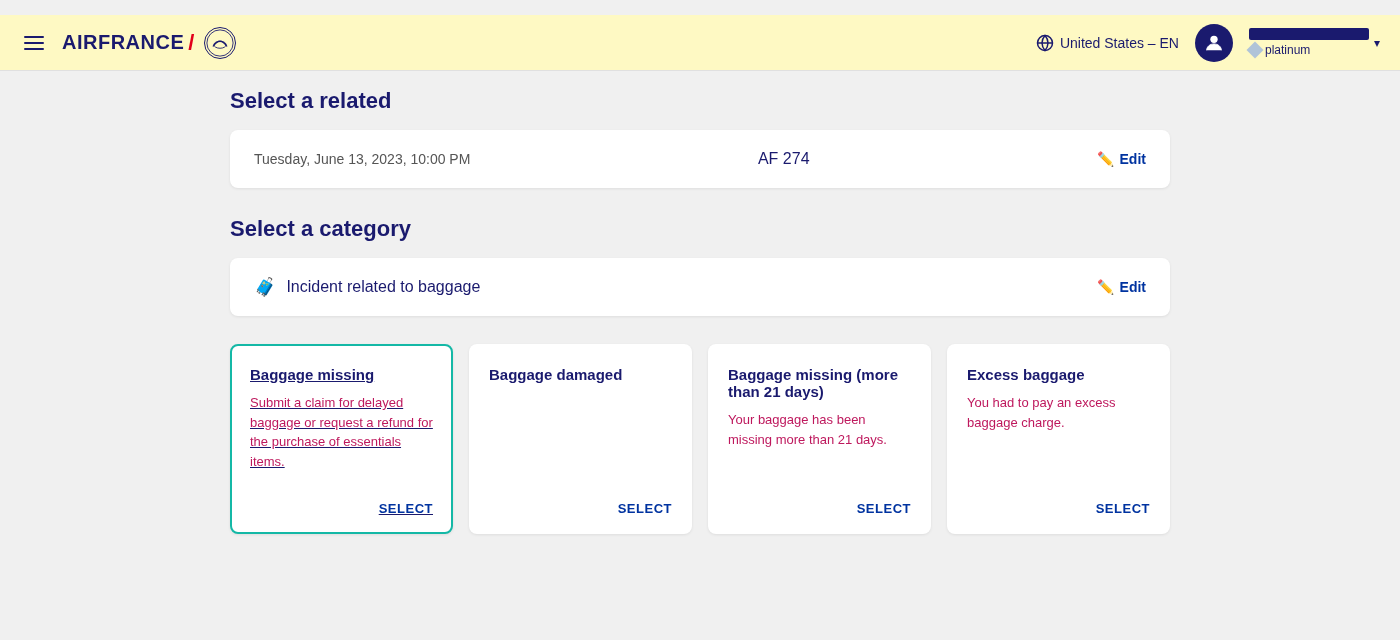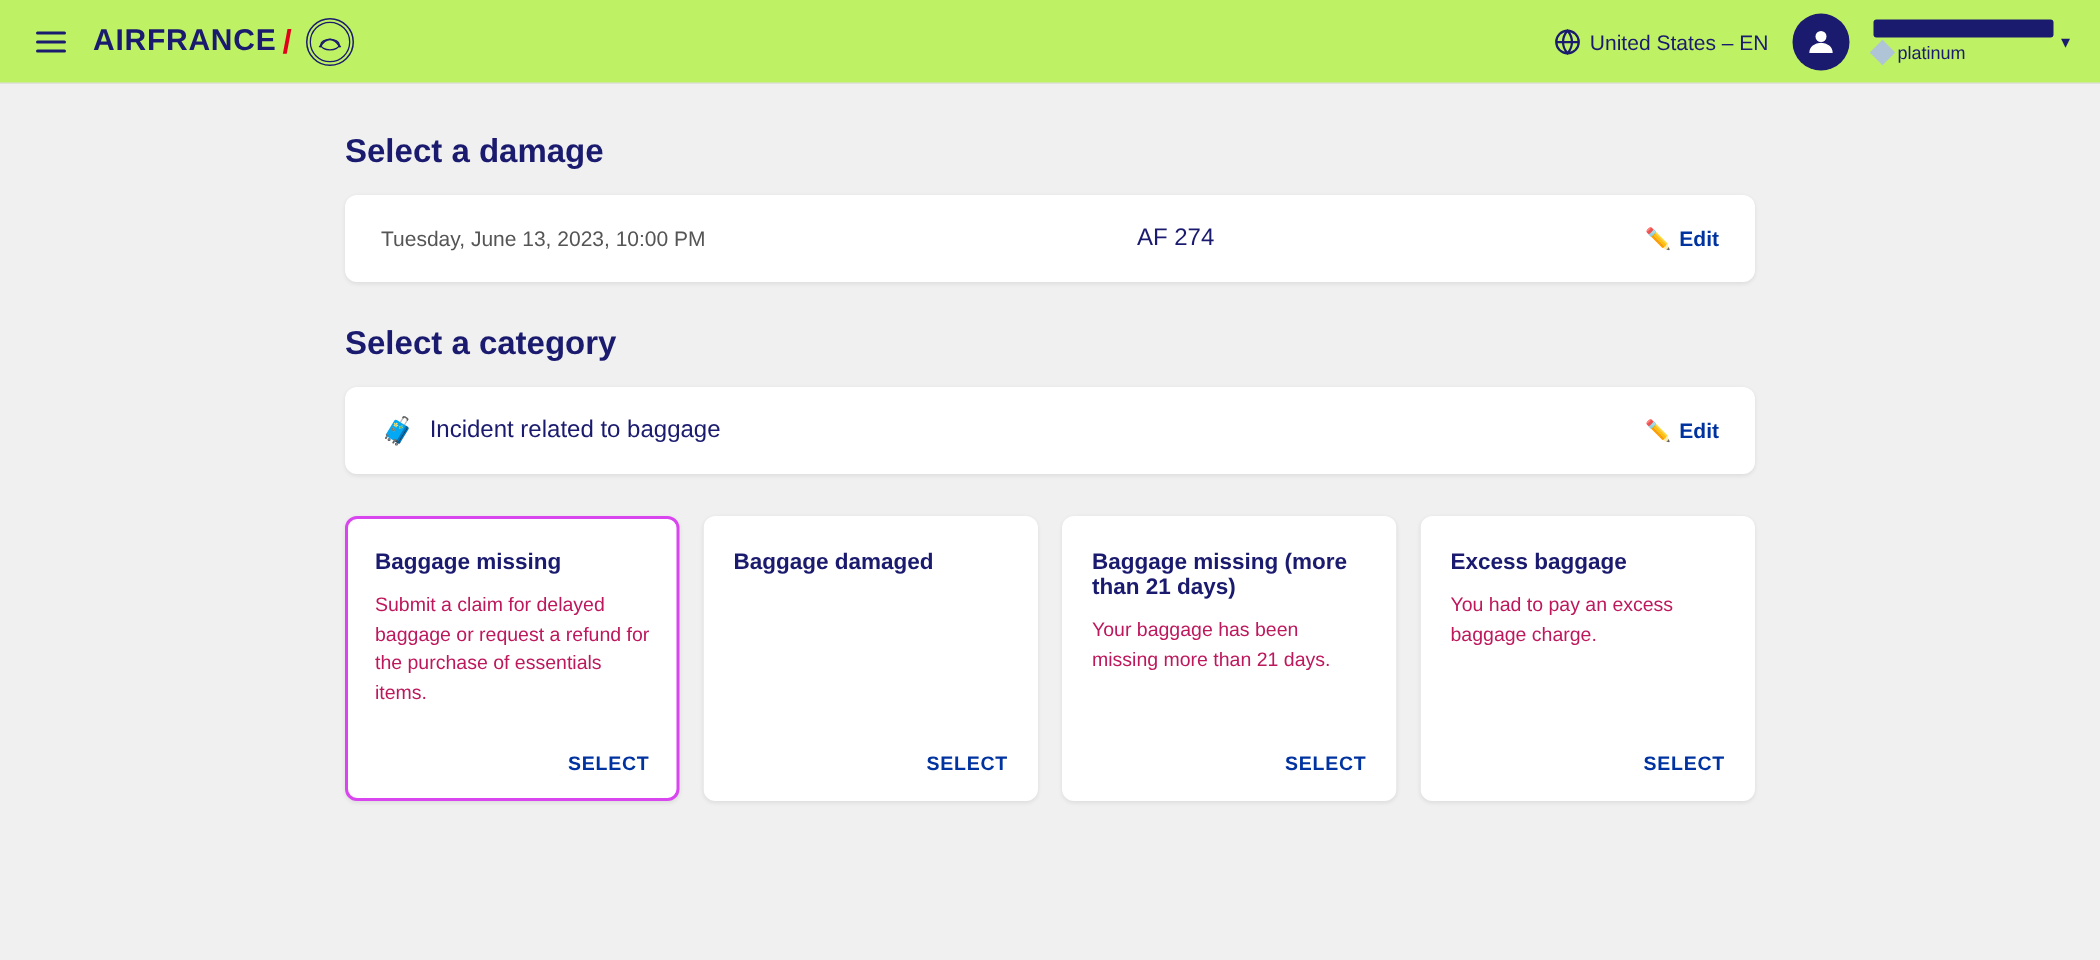--- a/index.html
+++ b/index.html
@@ -5,29 +5,29 @@
     * { box-sizing: border-box; margin: 0; padding: 0; }
     body {
       font-family: Arial, sans-serif;
       background-color: #f0f0f0;
       min-height: 640px;
       color: #1a1a6e;
     }
 
     
     .header {
-      background: #bef264;
+      background: #fef9c3;
       height: 56px;
       display: flex;
       align-items: center;
       justify-content: space-between;
       padding: 0 20px;
       border-bottom: 1px solid #e0e0e0;
       position: sticky;
-      top: 0;
+      top: 15px;
       z-index: 100;
     }
     .header-left {
       display: flex;
       align-items: center;
       gap: 14px;
     }
     .hamburger {
       display: flex;
       flex-direction: column;
@@ -243,21 +243,22 @@
       padding: 20px 18px 16px 18px;
       display: flex;
       flex-direction: column;
       justify-content: space-between;
       min-height: 190px;
       box-shadow: 0 1px 3px rgba(0,0,0,0.08);
       border: 2px solid transparent;
       cursor: pointer;
     }
     .sub-card.selected {
-      border: 2px solid #d946ef;
+      border: 2px solid #14b8a6;
+      text-decoration: underline;
     }
     .sub-card-title {
       font-size: 15px;
       font-weight: 700;
       color: #1a1a6e;
       margin-bottom: 10px;
     }
     .sub-card-desc {
       font-size: 13px;
       color: #be185d;
@@ -321,21 +322,21 @@
           <span>platinum</span>
         </div>
       </div>
       <span class="chevron-down">▾</span>
     </div>
   </div>
 </header>
 
 <main class="main">
 
-  <h2 class="section-title">Select a damage</h2>
+  <h2 class="section-title">Select a related</h2>
   <div class="flight-card">
     <div class="flight-info-left">
       <div class="flight-date">Tuesday, June 13, 2023, 10:00 PM</div>
     </div>
     <div class="flight-number">AF 274</div>
     <a class="edit-btn">
       <span class="edit-icon">✏️</span>
       <span>Edit</span>
     </a>
   </div>

